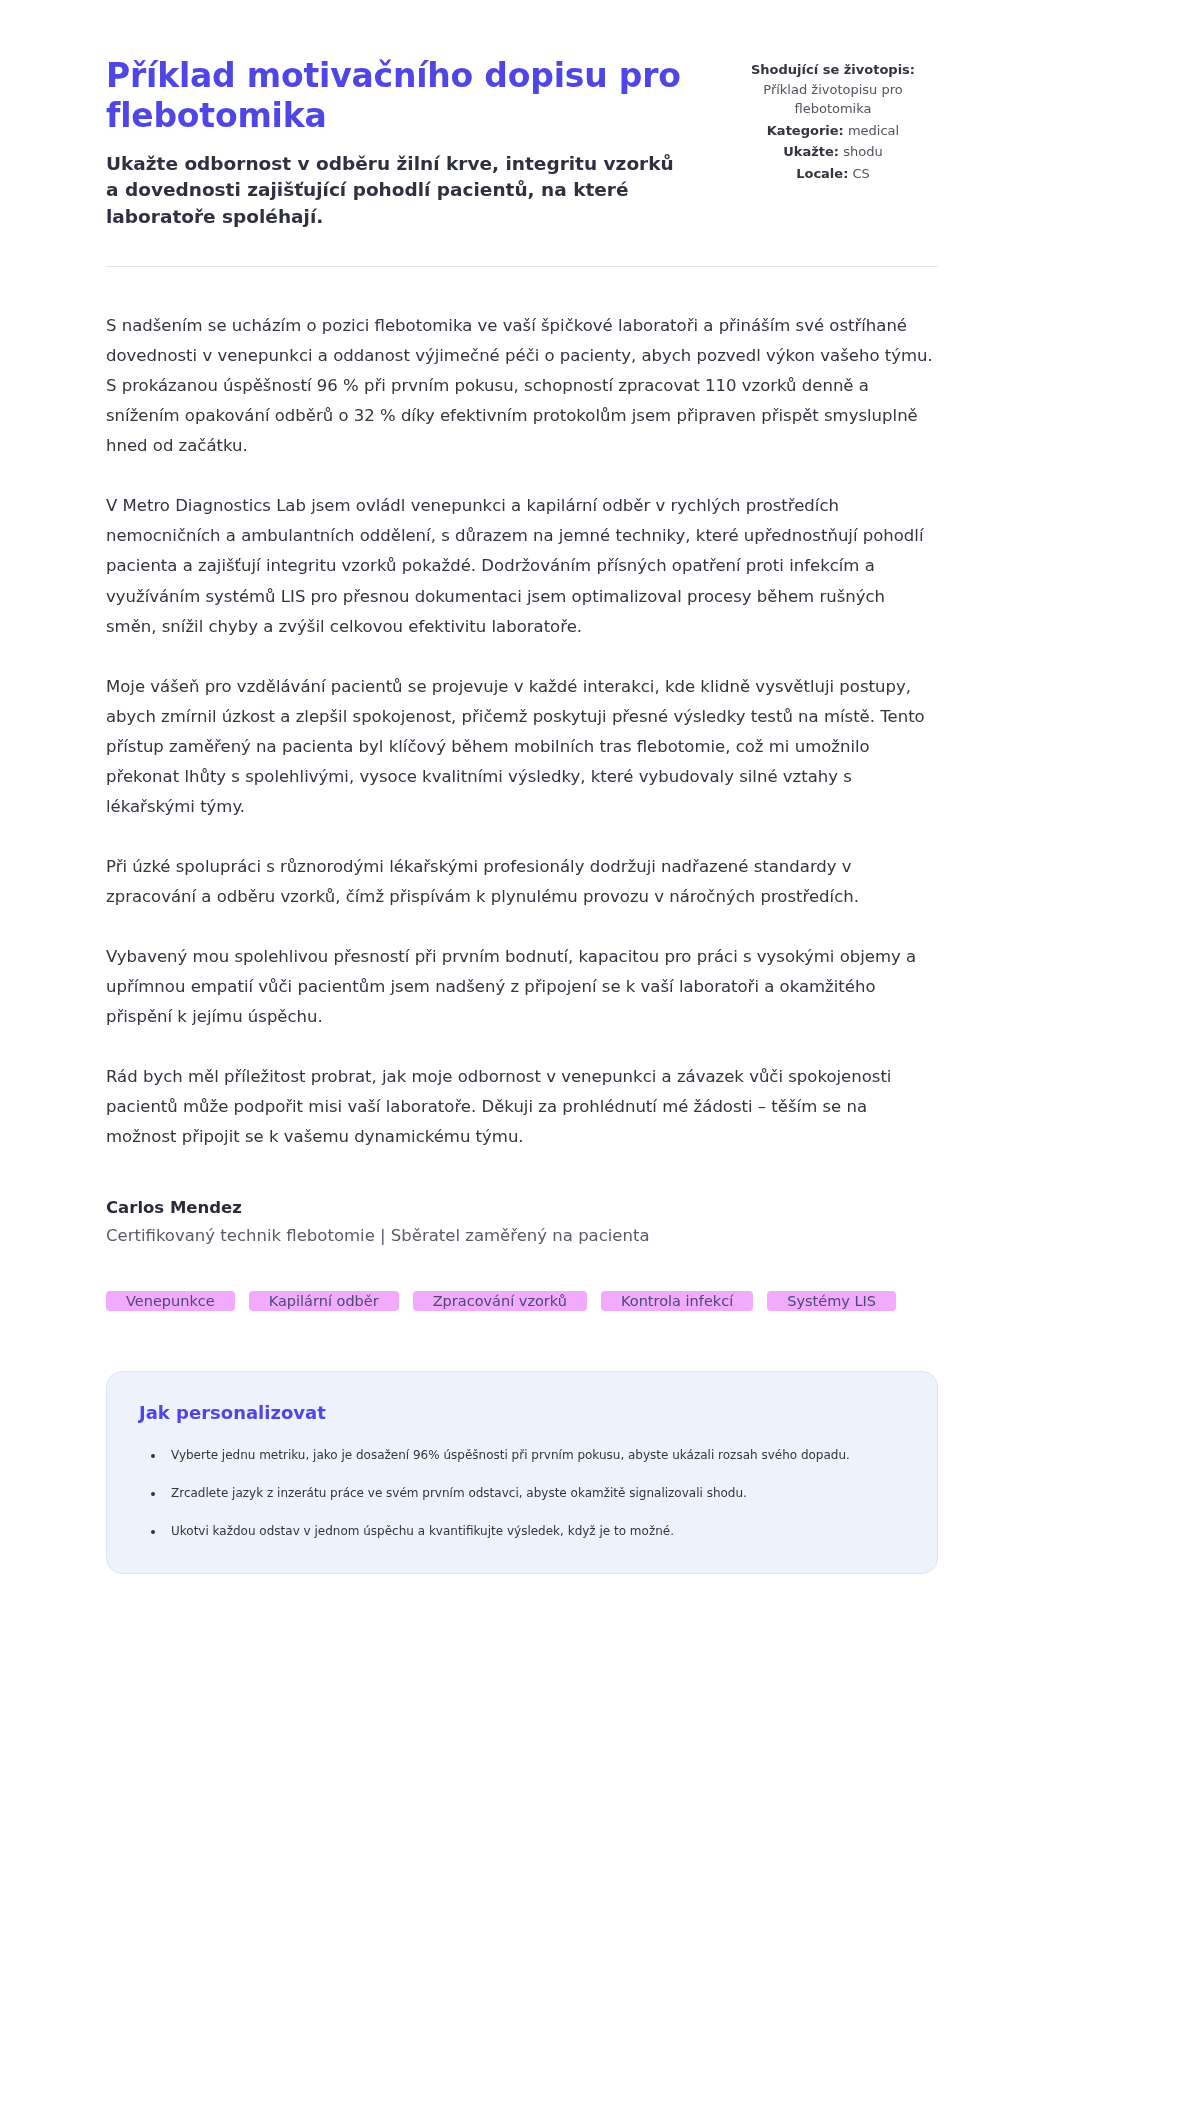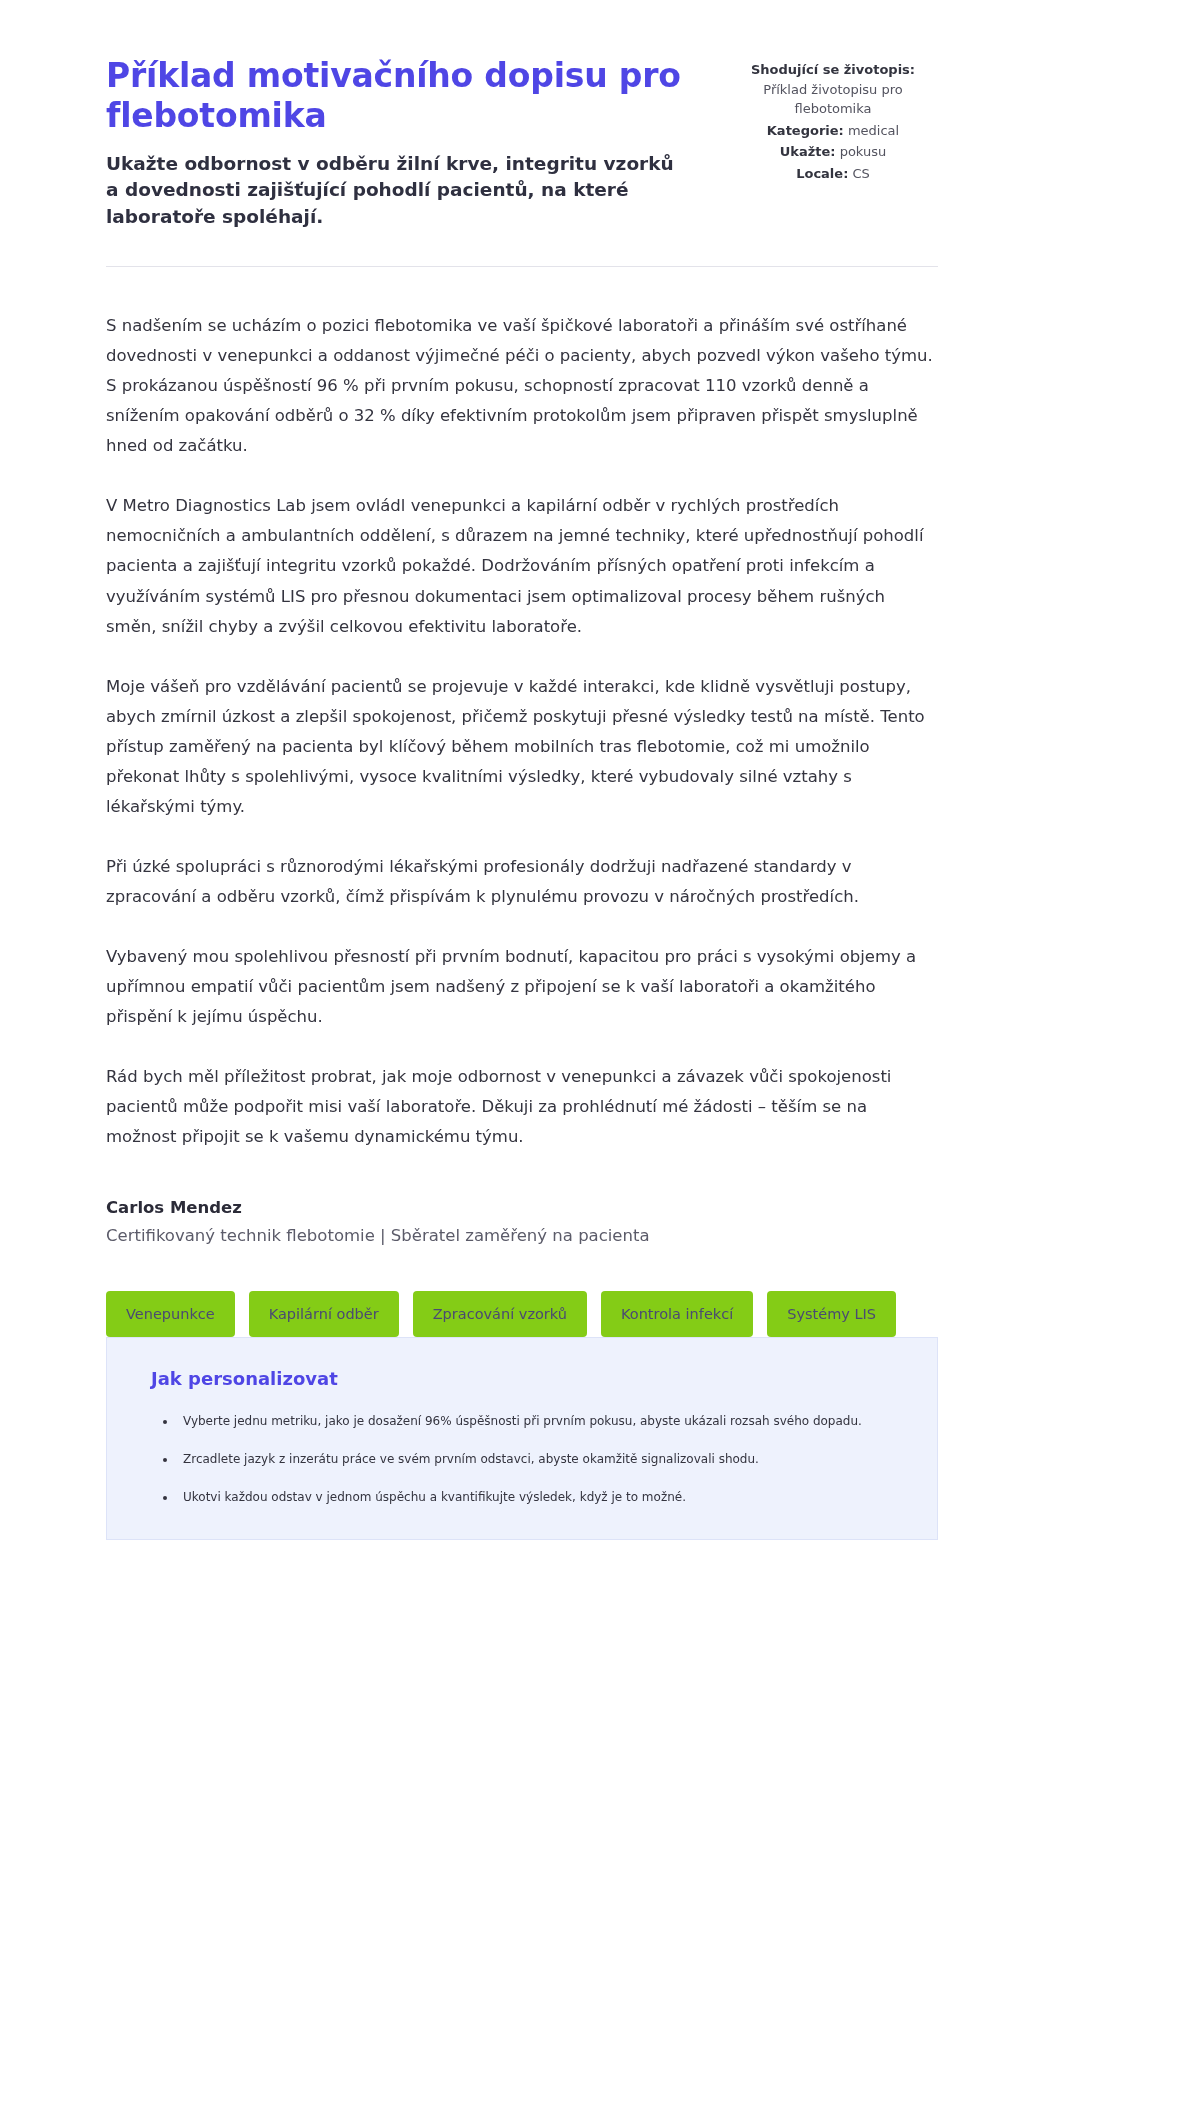--- a/index.html
+++ b/index.html
@@ -93,34 +93,35 @@
   }
 
   
   .tags {
     display: flex;
     flex-wrap: wrap;
     gap: 14px;
     margin-top: 46px;
   }
   .tag {
-    background: #84cc16;
+    background: #f0abfc;
     color: #4a4a72;
     font-size: 14.5px;
-    padding: 15px 20px;
+    padding: 2px 20px;
     border-radius: 4px;
     white-space: nowrap;
   }
 
   
   .tips {
+    margin-top: 60px;
     background: #eef2fd;
     border: 1px solid #dde3f8;
-    border-radius: 0;
-    padding: 30px 34px 32px 44px;
+    border-radius: 16px;
+    padding: 30px 34px 32px 32px;
   }
   .tips-title {
     font-size: 18px;
     font-weight: 700;
     color: #4f46e5;
     margin: 0 0 22px 0;
   }
   .tips-list {
     margin: 0;
     padding-left: 26px;
@@ -148,21 +149,21 @@
       <div class="meta-row">
         <span class="meta-label">Shodující se životopis:</span>
         <span class="meta-value">Příklad životopisu pro flebotomika</span>
       </div>
       <div class="meta-row">
         <span class="meta-label">Kategorie:</span>
         <span class="meta-value">medical</span>
       </div>
       <div class="meta-row">
         <span class="meta-label">Ukažte:</span>
-        <span class="meta-value">pokusu</span>
+        <span class="meta-value">shodu</span>
       </div>
       <div class="meta-row">
         <span class="meta-label">Locale:</span>
         <span class="meta-value">CS</span>
       </div>
     </div>
   </div>
 
   <hr class="divider">
 

